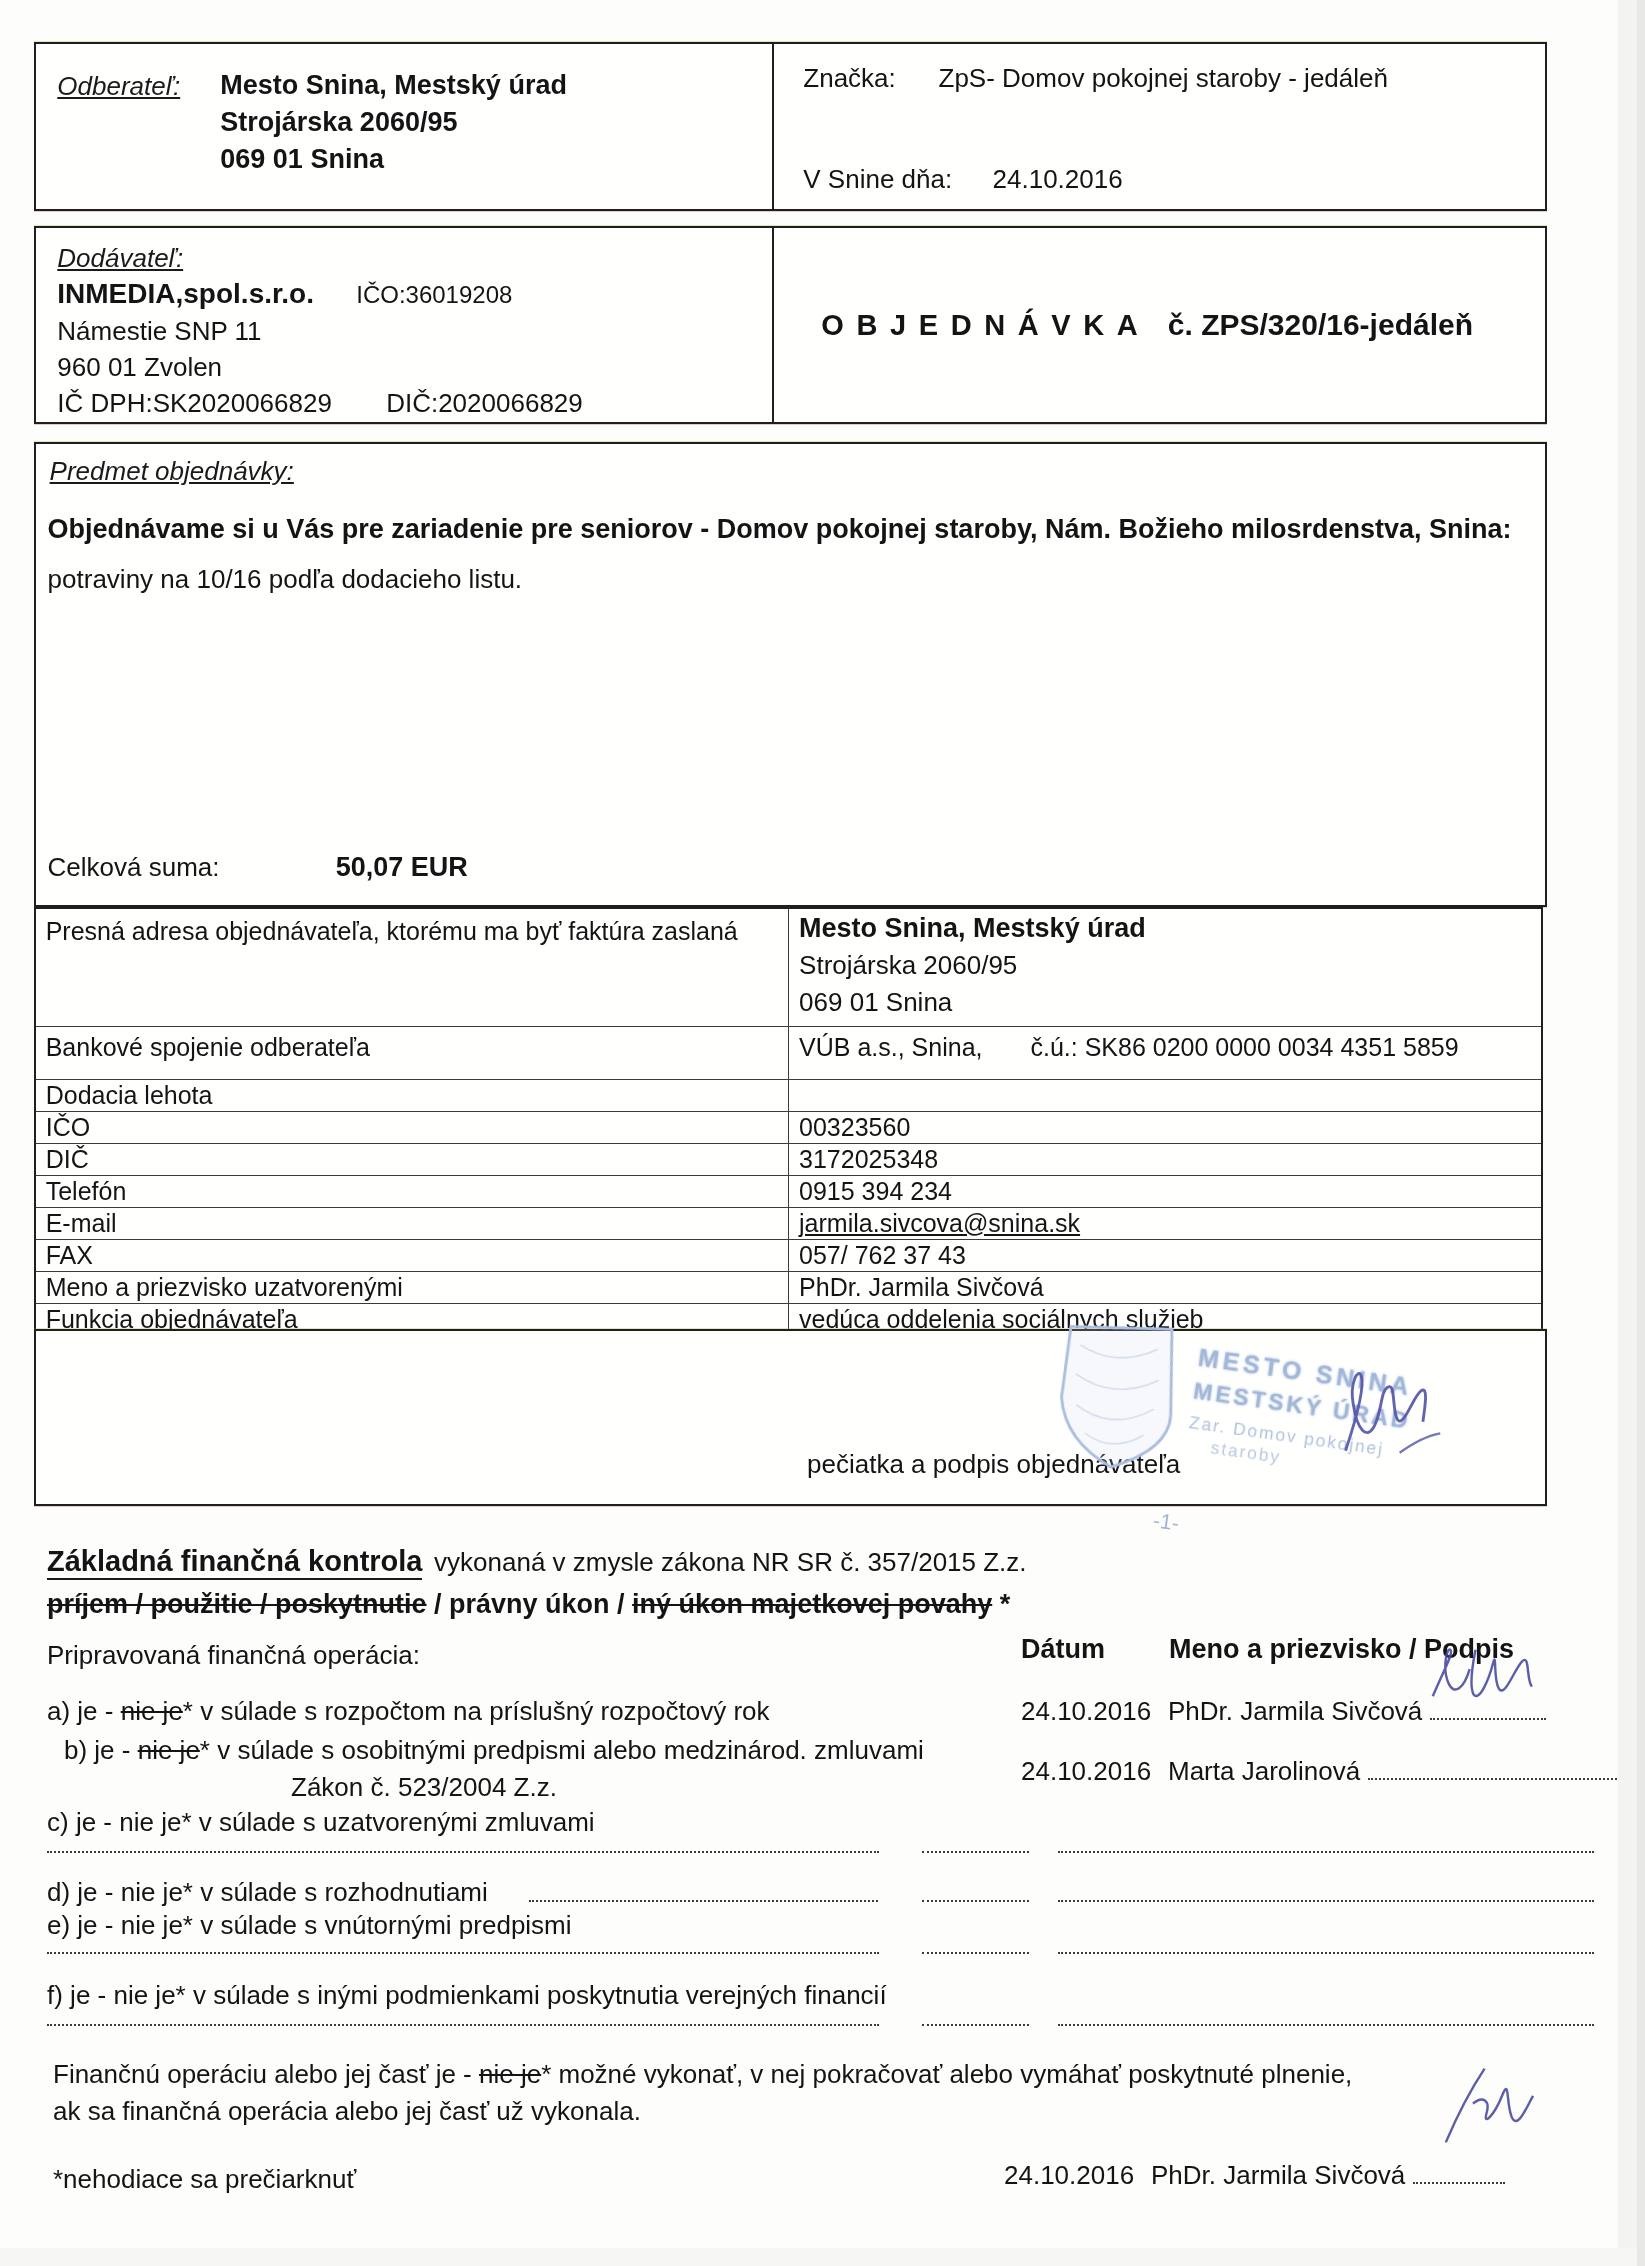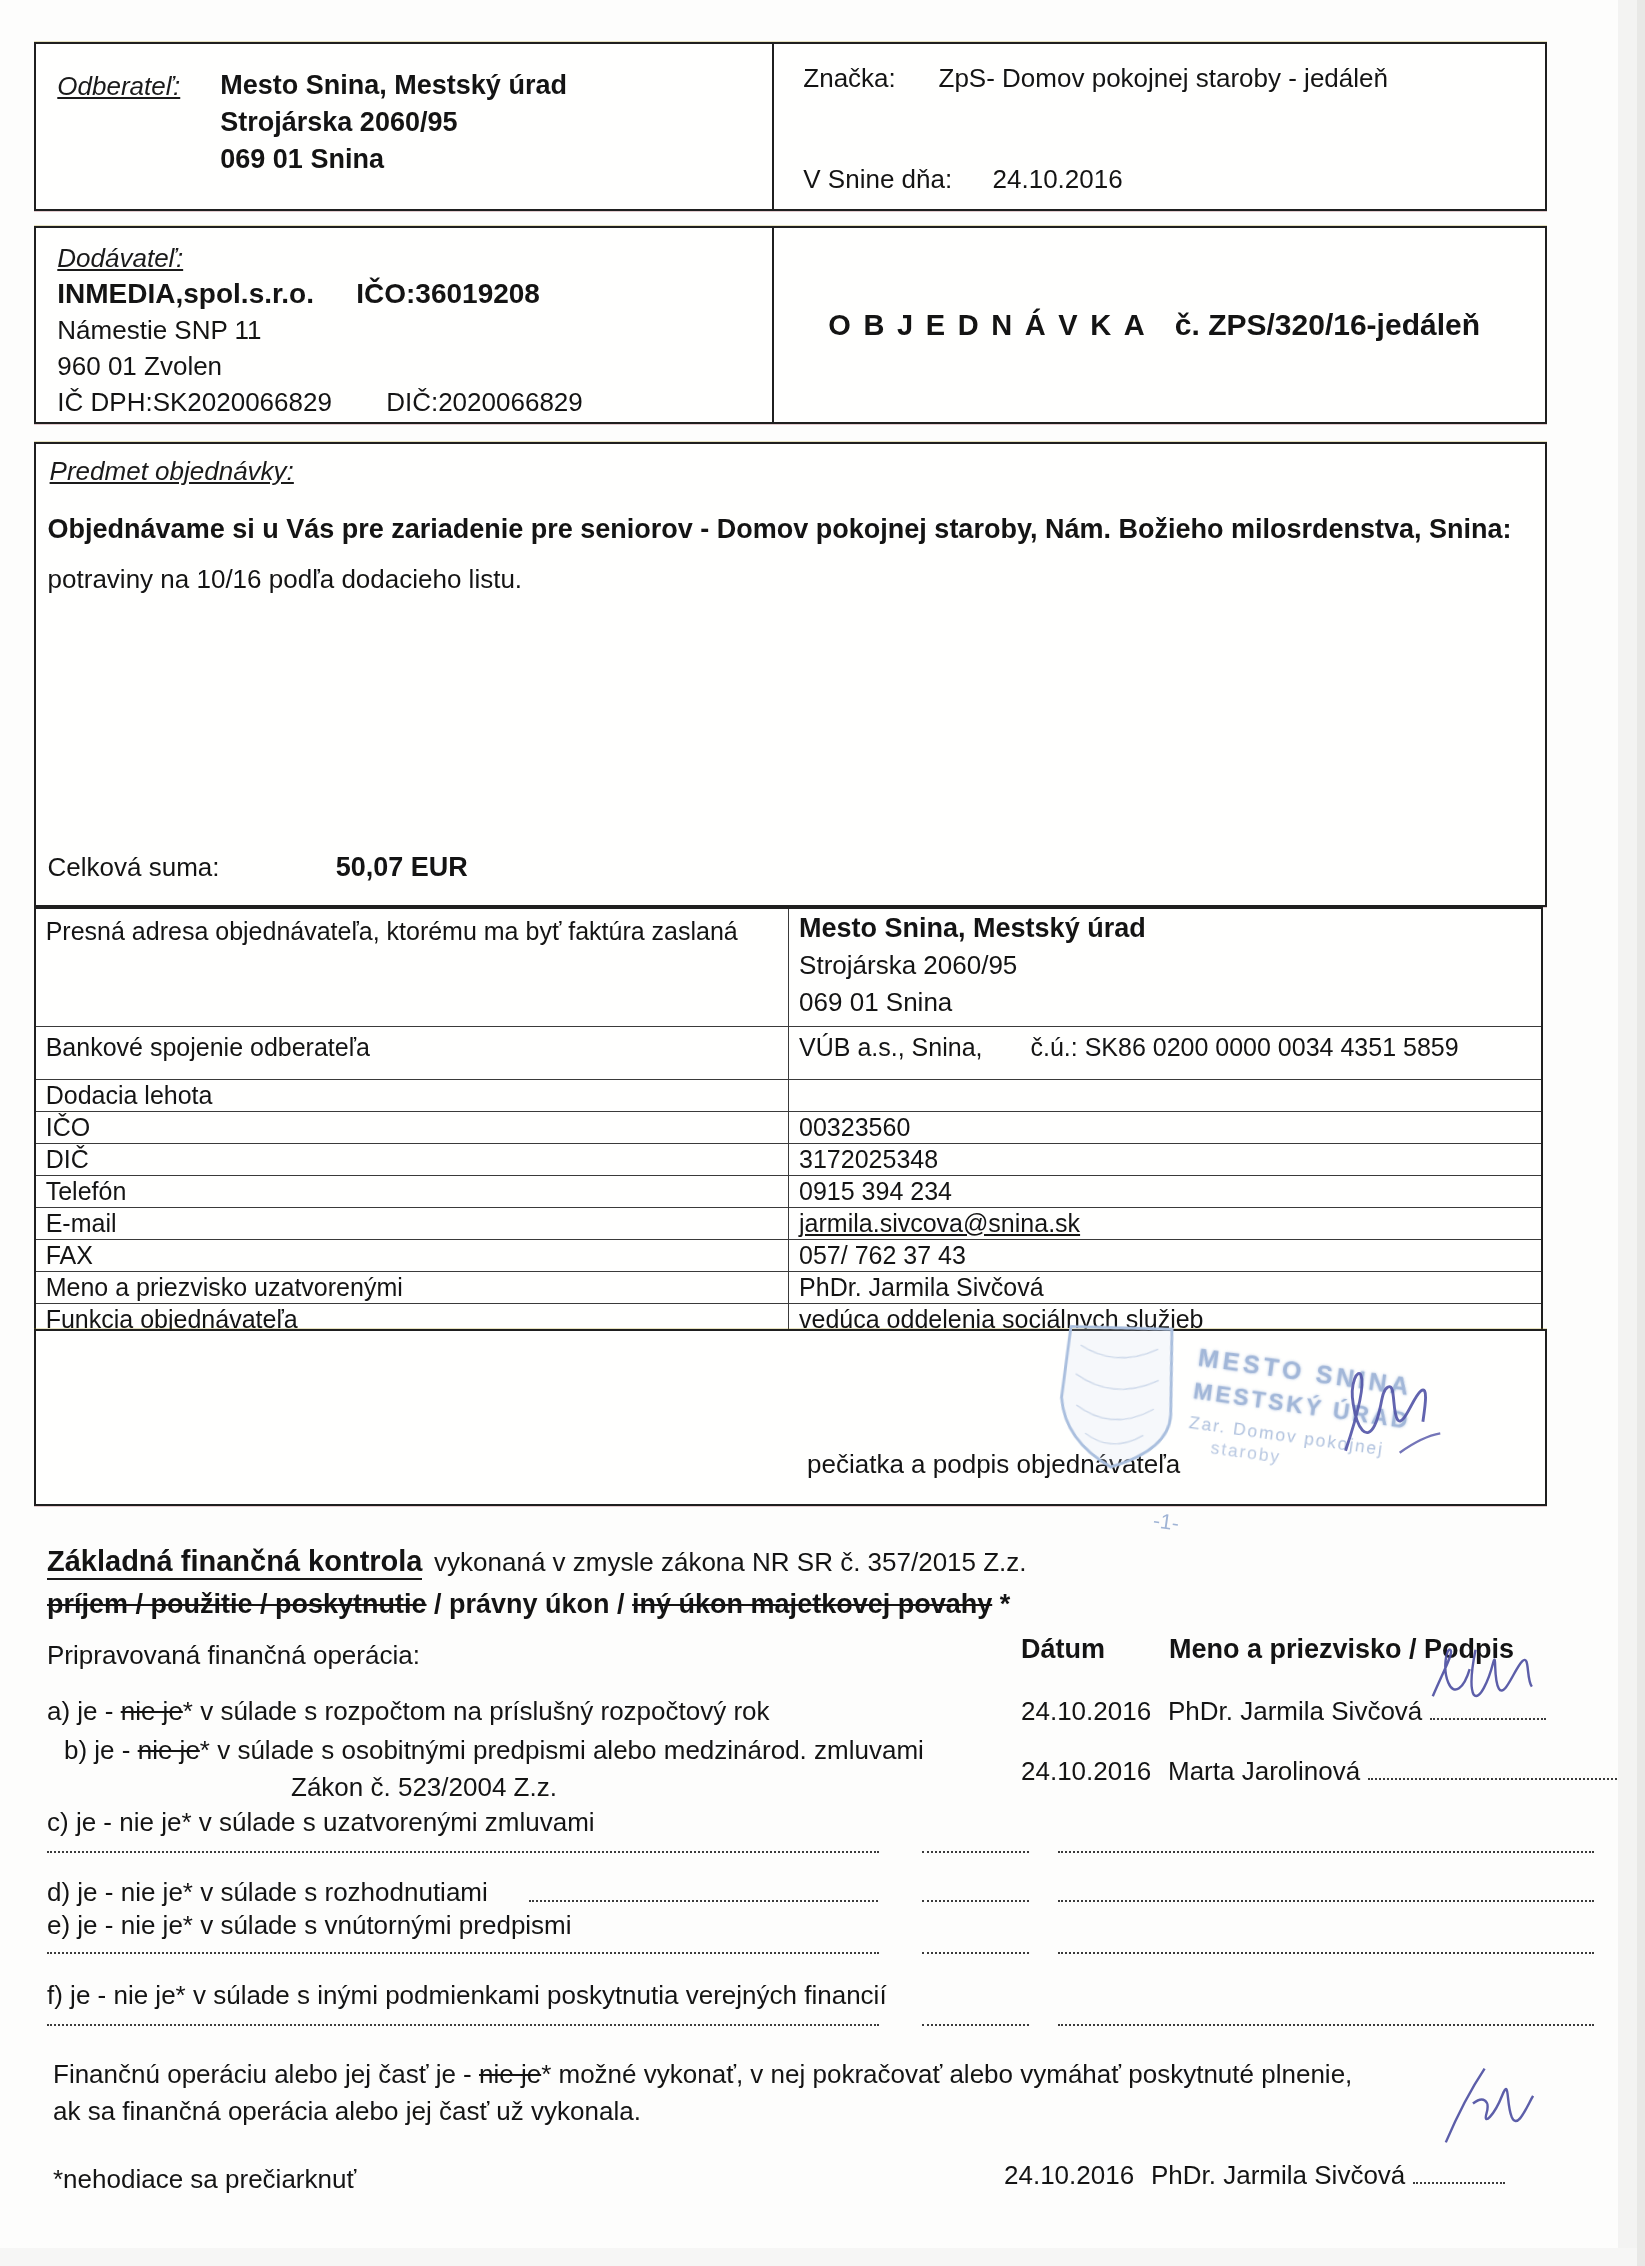--- a/index.html
+++ b/index.html
@@ -20,23 +20,23 @@
   .b1-label{width:163px;padding-top:3.9px;}
   .addr{font-weight:bold;font-size:27px;line-height:37px;}
   .b1-right{flex:1;padding:19.4px 0 13.6px 29px;display:flex;flex-direction:column;justify-content:space-between;font-size:26px;}
   .lblw{display:inline-block;width:128px;}
   .lblw2{display:inline-block;width:182px;}
 
   
   .box2{top:226px;height:194px;display:flex;}
   .b2-left{width:715px;border-right:2.9px solid #1f1f1f;padding:11.6px 0 0 21.3px;font-size:26px;line-height:36px;}
   .sup-name{font-weight:bold;font-size:28px;}
-  .sup-ico{font-weight:bold;font-size:28px;margin-left:35px;}
+  .sup-ico{font-weight:normal;font-size:24px;margin-left:35px;}
   .sup-dic{margin-left:47px;}
-  .b2-right{flex:1;display:flex;align-items:center;padding-left:47px;margin-left:7px;}
+  .b2-right{flex:1;display:flex;align-items:center;padding-left:47px;}
   .ord-word{font-weight:bold;font-size:29px;letter-spacing:12.6px;}
   .ord-num{font-weight:bold;font-size:30px;margin-left:17.5px;}
 
   
   .box3{top:442px;height:461px;padding:0;}
   .b3-label{position:absolute;left:13.6px;top:11.6px;}
   .b3-bold{position:absolute;left:11.6px;top:70px;width:1485px;font-weight:bold;font-size:27px;}
   .b3-plain{position:absolute;left:11.6px;top:120px;font-size:26px;}
   .b3-total{position:absolute;left:11.6px;top:408px;font-size:26px;}
   .b3-total-val{font-weight:bold;font-size:27px;margin-left:109px;}

